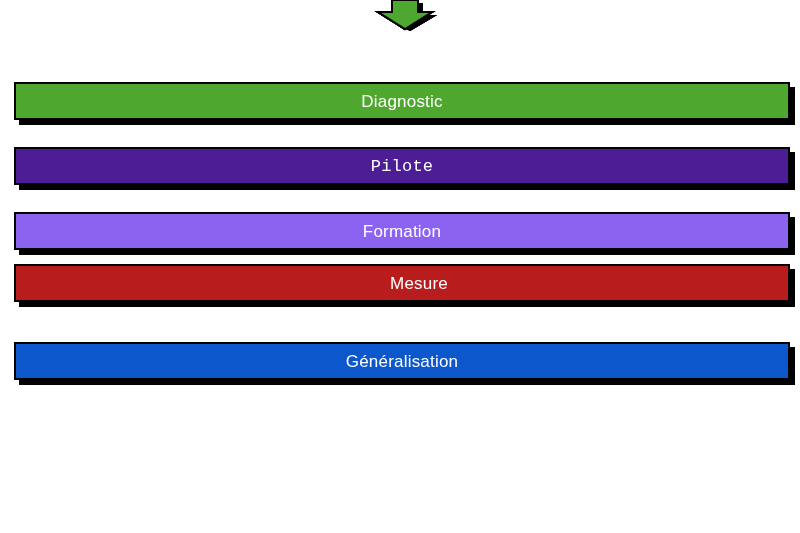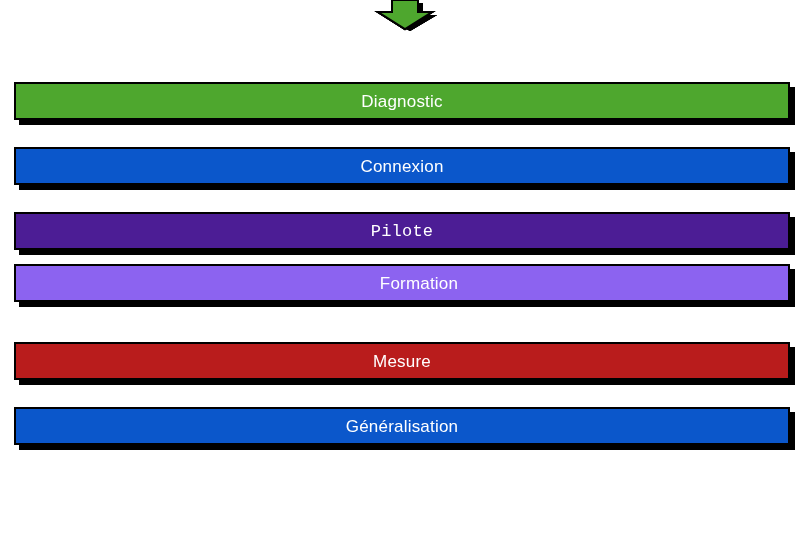--- a/index.html
+++ b/index.html
@@ -56,23 +56,20 @@
 </style>
 </head>
 <body>
 
 <div class="canvas">
 
   <div class="bar" style="background-color: rgb(78, 167, 46);">
     <span class="label">Diagnostic</span>
   </div>
 
-  <div class="bar" style="background-color: rgb(11, 87, 203);">
-    <span class="label">Connexion</span>
-  </div>
 
   <div class="bar" style="background-color: #4c1d95; font-family: Liberation Mono, monospace;">
     <span class="label">Pilote</span>
   </div>
 
   <div class="bar" style="background-color: rgb(140, 99, 240);">
     <span class="label">Formation</span>
   </div>
 
   <div class="bar" style="background-color: #b91c1c;">

